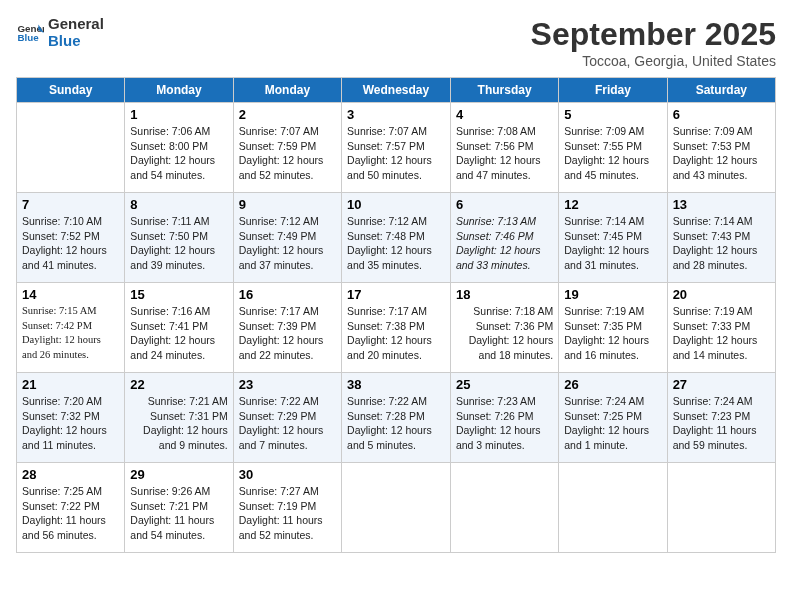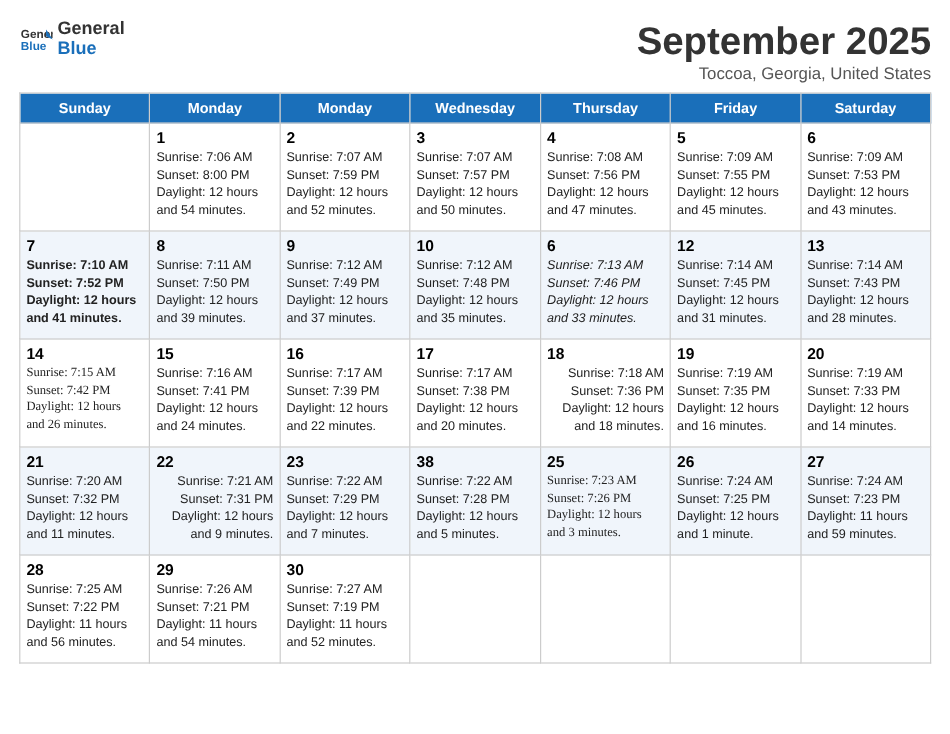--- a/index.html
+++ b/index.html
@@ -155,21 +155,21 @@
           <span class="day-num">6</span>
           <div class="day-info" style="white-space: pre-line;">Sunrise: 7:09 AM
 Sunset: 7:53 PM
 Daylight: 12 hours
 and 43 minutes.</div>
         </td>
       </tr>
       <tr>
         <td>
           <span class="day-num">7</span>
-          <div class="day-info" style="white-space: pre-line; font-weight: bold;">Sunrise: 7:10 AM
+          <div class="day-info" style="white-space: pre-line;">Sunrise: 7:10 AM
 Sunset: 7:52 PM
 Daylight: 12 hours
 and 41 minutes.</div>
         </td>
         <td>
           <span class="day-num">8</span>
           <div class="day-info" style="white-space: pre-line;">Sunrise: 7:11 AM
 Sunset: 7:50 PM
 Daylight: 12 hours
 and 39 minutes.</div>
@@ -285,21 +285,21 @@
         </td>
         <td>
           <span class="day-num">38</span>
           <div class="day-info" style="white-space: pre-line;">Sunrise: 7:22 AM
 Sunset: 7:28 PM
 Daylight: 12 hours
 and 5 minutes.</div>
         </td>
         <td>
           <span class="day-num">25</span>
-          <div class="day-info" style="white-space: pre-line; font-family: Liberation Serif, serif;">Sunrise: 7:23 AM
+          <div class="day-info" style="white-space: pre-line;">Sunrise: 7:23 AM
 Sunset: 7:26 PM
 Daylight: 12 hours
 and 3 minutes.</div>
         </td>
         <td>
           <span class="day-num">26</span>
           <div class="day-info" style="white-space: pre-line;">Sunrise: 7:24 AM
 Sunset: 7:25 PM
 Daylight: 12 hours
 and 1 minute.</div>
@@ -315,21 +315,21 @@
       <tr>
         <td>
           <span class="day-num">28</span>
           <div class="day-info" style="white-space: pre-line;">Sunrise: 7:25 AM
 Sunset: 7:22 PM
 Daylight: 11 hours
 and 56 minutes.</div>
         </td>
         <td>
           <span class="day-num">29</span>
-          <div class="day-info" style="white-space: pre-line;">Sunrise: 7:26 AM
+          <div class="day-info" style="white-space: pre-line;">Sunrise: 9:26 AM
 Sunset: 7:21 PM
 Daylight: 11 hours
 and 54 minutes.</div>
         </td>
         <td>
           <span class="day-num">30</span>
           <div class="day-info" style="white-space: pre-line;">Sunrise: 7:27 AM
 Sunset: 7:19 PM
 Daylight: 11 hours
 and 52 minutes.</div>

